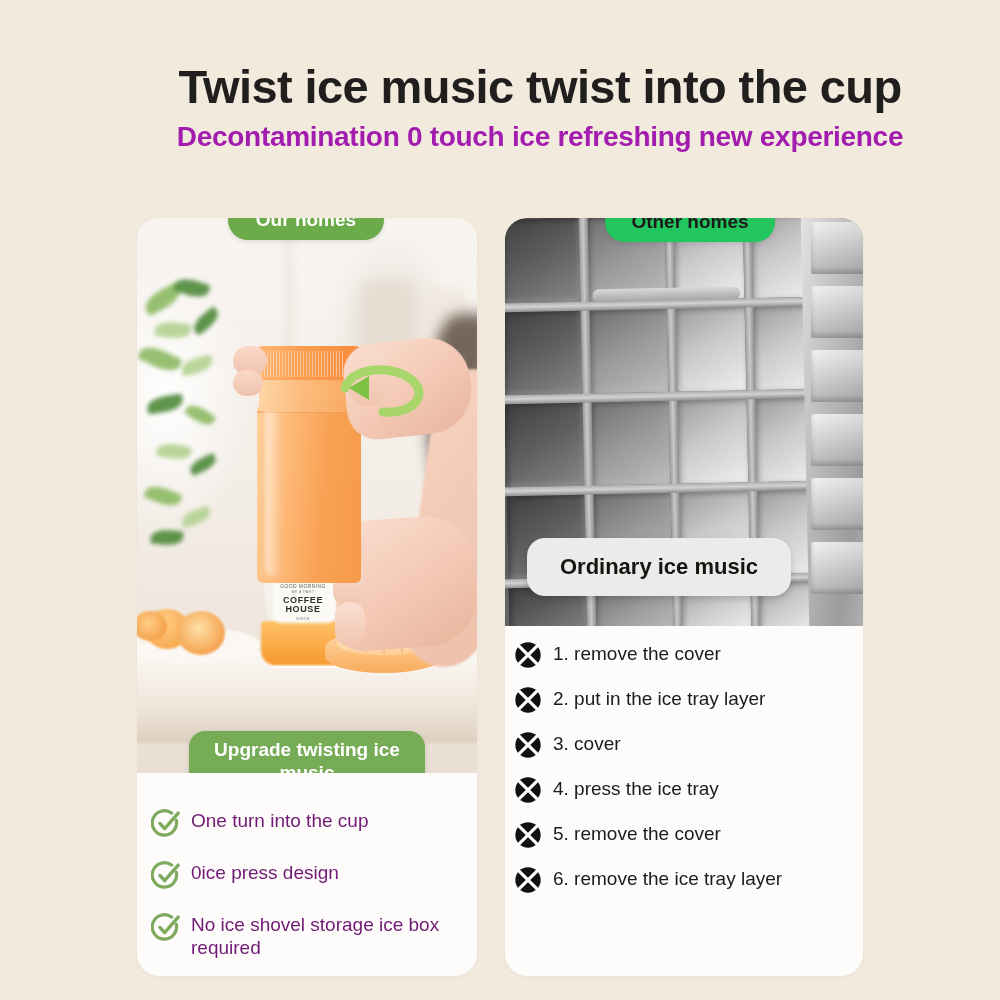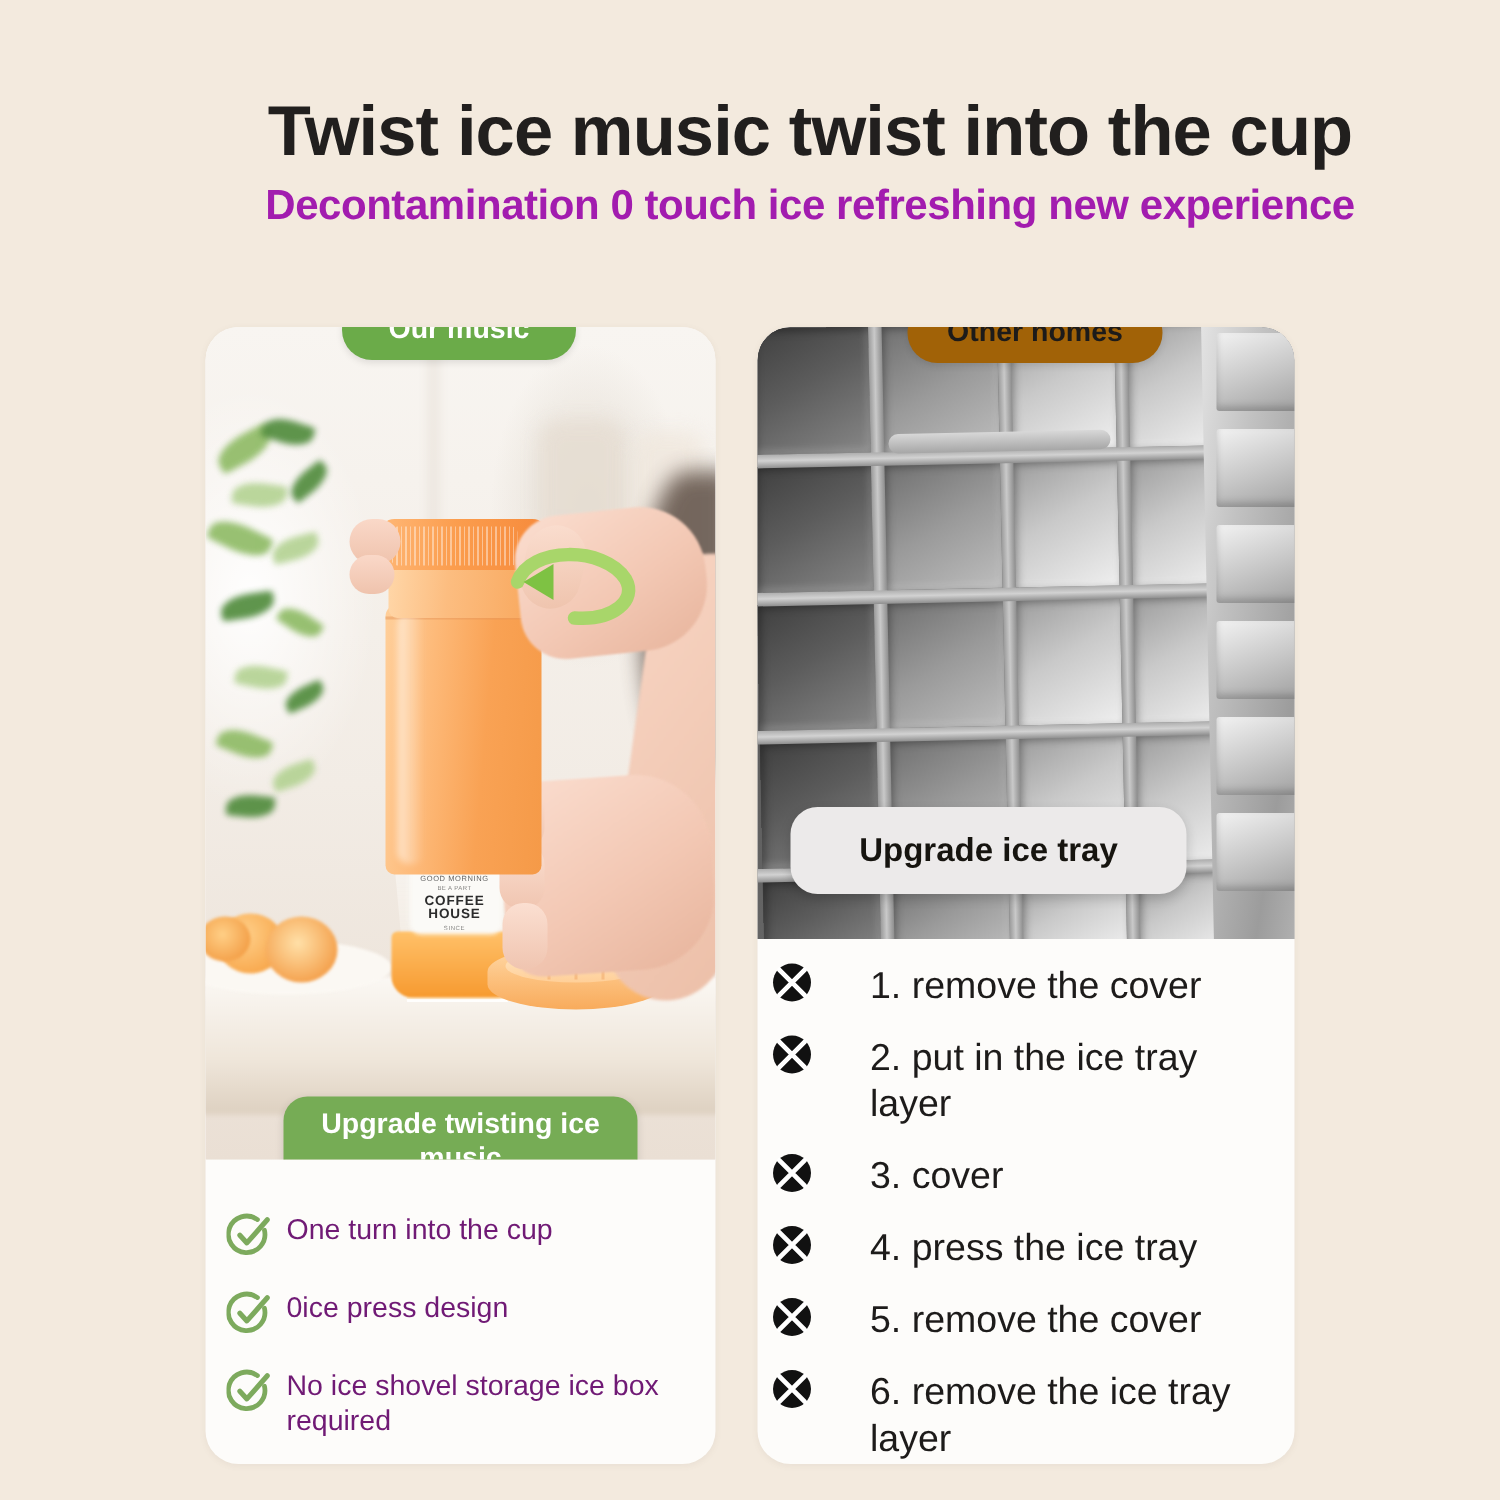--- a/index.html
+++ b/index.html
@@ -301,21 +301,21 @@
     box-shadow:0 2px 5px rgba(0,0,0,0.10);
   }
   #badge-upgrade {
     left:52px; top:513px; width:236px; height:62px;
     background:#76ac55; color:#ffffff; font-size:19px; line-height:1.2;
     border-radius:16px;
     box-shadow:0 2px 6px rgba(0,0,0,0.12);
   }
   #badge-other-homes {
     left:100px; top:-16px; width:170px; height:40px;
-    background:#a16207; color:#1d1b1a; font-size:19px;
+    background:#22c55e; color:#1d1b1a; font-size:19px;
     box-shadow:0 2px 5px rgba(0,0,0,0.10);
   }
   #badge-ordinary {
     left:22px; top:320px; width:264px; height:58px;
     background:#eceaea; color:#16140f; font-size:22px;
     border-radius:18px;
     box-shadow:0 3px 7px rgba(0,0,0,0.16);
   }
 
   
@@ -332,21 +332,21 @@
   .icon-check { flex: 0 0 auto; width:30px; height:30px; margin-right:10px; }
 
   #list-cons {
     position:absolute; left:0; top:408px; width:358px;
     padding: 14px 12px 0 8px; box-sizing:border-box;
   }
   .con-item {
     display:flex; align-items:flex-start; margin-bottom:15px;
   }
   .con-text {
-    font-size:25px; color:#1d1b1a; line-height:1.24; padding-top:2px;margin-left:27px;
+    font-size:19px; color:#1d1b1a; line-height:1.24; padding-top:2px;
   }
   .icon-x { flex:0 0 auto; width:30px; height:30px; margin-right:10px; }
 </style>
 </head>
 <body>
 
 <div id="header">
   <div id="title">Twist ice music twist into the cup</div>
   <div id="subtitle">Decontamination 0 touch ice refreshing new experience</div>
 </div>
@@ -416,21 +416,21 @@
       <div id="thumb-top"></div>
       <div class="finger" id="ft1"></div>
       <div class="finger" id="ft2"></div>
 
       <svg id="arrow" viewBox="0 0 106 62">
         <path d="M22 30 C30 6, 80 6, 94 28 C102 42, 86 56, 60 54" fill="none" stroke="#a8d66a" stroke-width="9" stroke-linecap="round"></path>
         <polygon points="26,30 46,18 46,42" fill="#7ec243"></polygon>
       </svg>
 
       <div class="badge" id="badge-our-family">
-        <span>Our music</span>
+        <span>Our homes</span>
       </div>
 
       <div class="badge" id="badge-upgrade">
         <span>Upgrade twisting ice music</span>
       </div>
     </div>
 
     <div id="list-pros">
 
       <div class="pro-item">
@@ -508,21 +508,21 @@
       <div class="rail-cell" style="top:132px;"></div>
       <div class="rail-cell" style="top:196px;"></div>
       <div class="rail-cell" style="top:260px;"></div>
       <div class="rail-cell" style="top:324px;"></div>
 
       <div class="badge" id="badge-other-homes">
         <span>Other homes</span>
       </div>
 
       <div class="badge" id="badge-ordinary">
-        <span>Upgrade ice tray</span>
+        <span>Ordinary ice music</span>
       </div>
     </div>
 
     <div id="list-cons">
 
       <div class="con-item">
         <svg class="icon-x" viewBox="0 0 32 32">
           <circle cx="16" cy="16" r="13.5" fill="#111111"></circle>
           <path d="M7 7 L25 25 M25 7 L7 25" stroke="#ffffff" stroke-width="3.4" stroke-linecap="round"></path>
         </svg>

